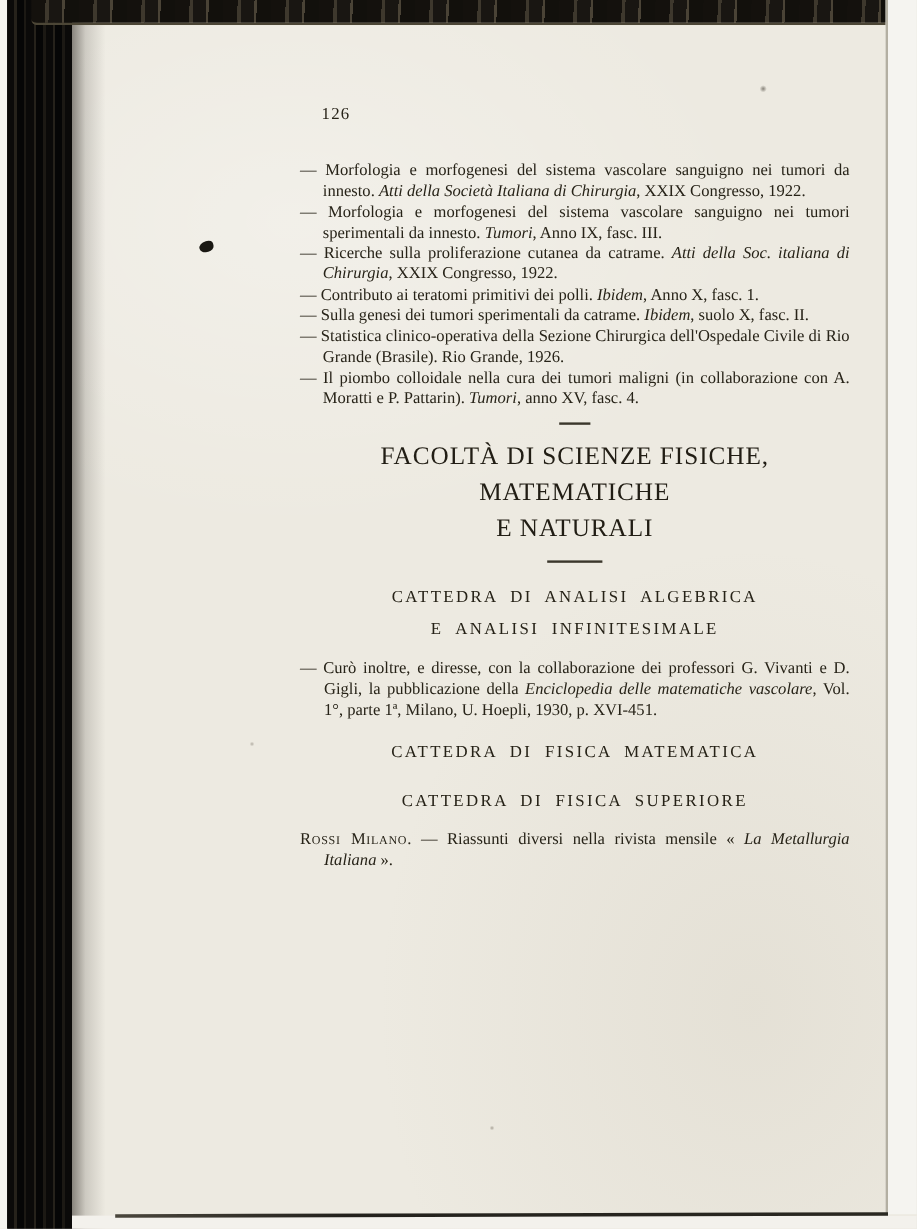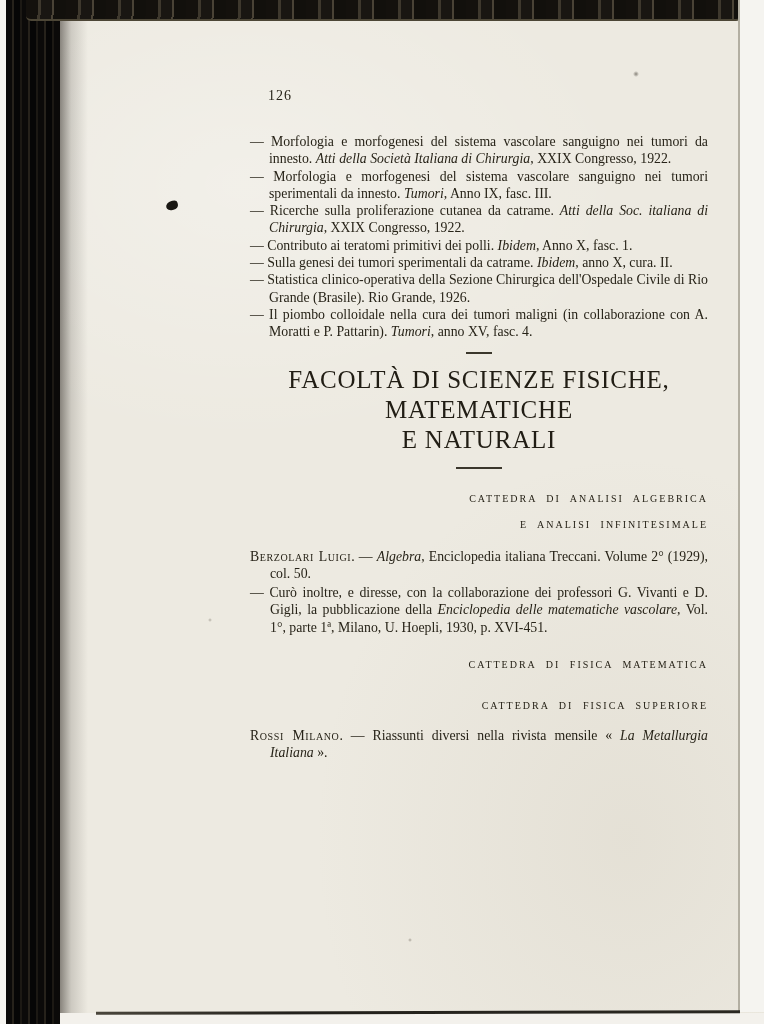--- a/index.html
+++ b/index.html
@@ -63,25 +63,25 @@
     font-size:13.8px; line-height:17.3px; text-align:justify;
     padding-left:19px; text-indent:-19px;
   }
   .it { font-style:italic; }
 
   .rule { background:#3b372c; margin-left:auto; margin-right:auto; }
   .rule-a { width:26px; height:2px; margin-top:11px; }
   .rule-b { width:46px; height:2px; margin-top:12px; }
 
   .faculty {
-    margin-top:11px; font-size:25px; font-weight:normal; text-align:center;
+    margin-top:11px; font-size:21px; font-weight:normal; text-align:center;
     line-height:30px; letter-spacing:.8px; color:#211d14;
   }
   .chair {
-    margin-top:17px; font-size:10px; font-weight:normal; text-align:right;
+    margin-top:17px; font-size:14px; font-weight:normal; text-align:center;
     line-height:26px; letter-spacing:2px; word-spacing:5px; color:#262217;
   }
   .chair.single { margin-top:15px; }
 
   .entry {
     font-size:13.8px; line-height:17.6px; text-align:justify;
     padding-left:20px; text-indent:-20px; margin-top:10px;
   }
   .entry + .entry { margin-top:1px; }
   .entry.after-heading { margin-top:8px; }
@@ -102,40 +102,39 @@
   <div class="ink-blob"></div>
 
   <div class="content">
     <div class="pageno">126</div>
 
     <div class="biblist">
       <p class="bib"><span>— Morfologia e morfogenesi del sistema vascolare sanguigno nei tumori da innesto. </span><i class="it">Atti della Società Italiana di Chirurgia</i><span>, XXIX Congresso, 1922.</span></p>
       <p class="bib"><span>— Morfologia e morfogenesi del sistema vascolare sanguigno nei tumori sperimentali da innesto. </span><i class="it">Tumori</i><span>, Anno IX, fasc. III.</span></p>
       <p class="bib"><span>— Ricerche sulla proliferazione cutanea da catrame. </span><i class="it">Atti della Soc. italiana di Chirurgia</i><span>, XXIX Congresso, 1922.</span></p>
       <p class="bib"><span>— Contributo ai teratomi primitivi dei polli. </span><i class="it">Ibidem</i><span>, Anno X, fasc. 1.</span></p>
-      <p class="bib"><span>— Sulla genesi dei tumori sperimentali da catrame. </span><i class="it">Ibidem</i><span>, anno X, cura. II.</span></p>
+      <p class="bib"><span>— Sulla genesi dei tumori sperimentali da catrame. </span><i class="it">Ibidem</i><span>, suolo X, fasc. II.</span></p>
       <p class="bib"><span>— Statistica clinico-operativa della Sezione Chirurgica dell'Ospedale Civile di Rio Grande (Brasile). Rio Grande, 1926.</span><i class="it"></i><span></span></p>
       <p class="bib"><span>— Il piombo colloidale nella cura dei tumori maligni (in collaborazione con A. Moratti e P. Pattarin). </span><i class="it">Tumori</i><span>, anno XV, fasc. 4.</span></p>
     </div>
 
     <div class="rule rule-a"></div>
 
     <h1 class="faculty">
       <span>FACOLTÀ DI SCIENZE FISICHE, MATEMATICHE</span><br>
       <span>E NATURALI</span>
     </h1>
 
     <div class="rule rule-b"></div>
 
     <h2 class="chair">
       <span>CATTEDRA DI ANALISI ALGEBRICA</span><br>
       <span>E ANALISI INFINITESIMALE</span>
     </h2>
 
-    <p class="entry"><span class="sc">Berzolari Luigi</span><span>. — </span><i class="it">Algebra</i><span>, Enciclopedia italiana Treccani. Volume 2° (1929), col. 50.</span></p>
 
     <p class="entry"><span>— Curò inoltre, e diresse, con la collaborazione dei professori G. Vivanti e D. Gigli, la pubblicazione della </span><i class="it">Enciclopedia delle matematiche vascolare</i><span>, Vol. 1°, parte 1ª, Milano, U. Hoepli, 1930, p. XVI-451.</span></p>
 
     <h2 class="chair single">
       <span>CATTEDRA DI FISICA MATEMATICA</span>
     </h2>
 
 
     <h2 class="chair single">
       <span>CATTEDRA DI FISICA SUPERIORE</span>

